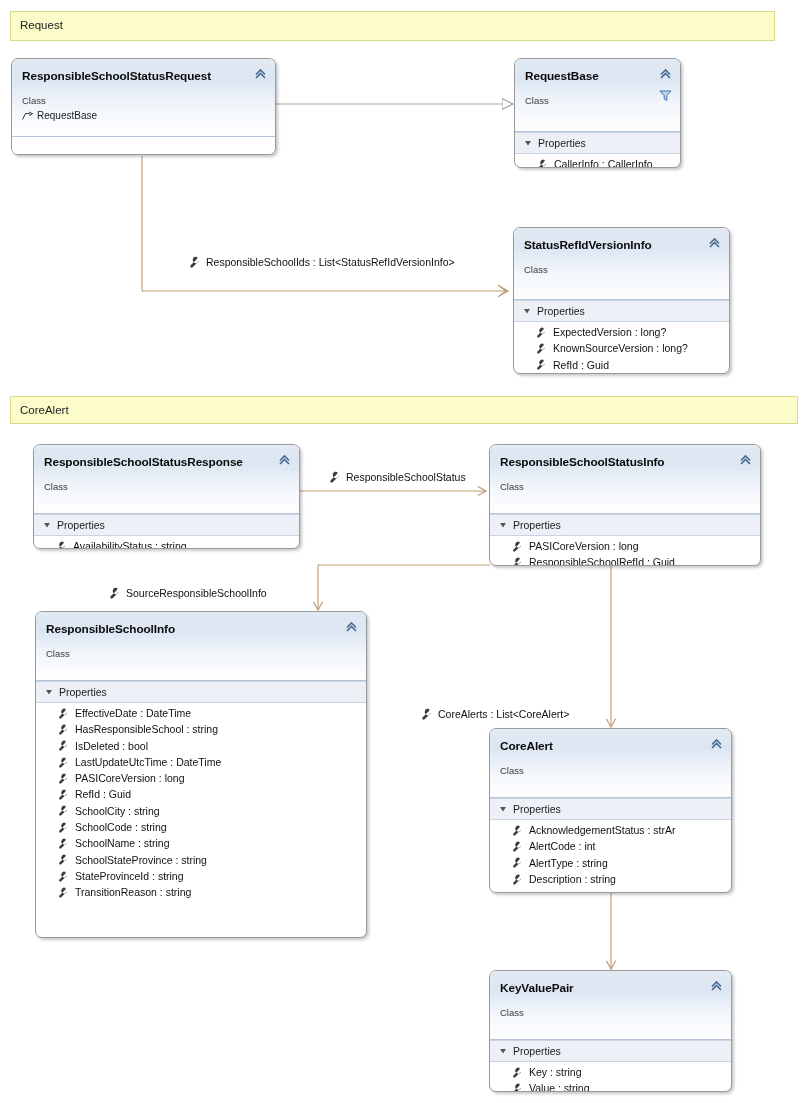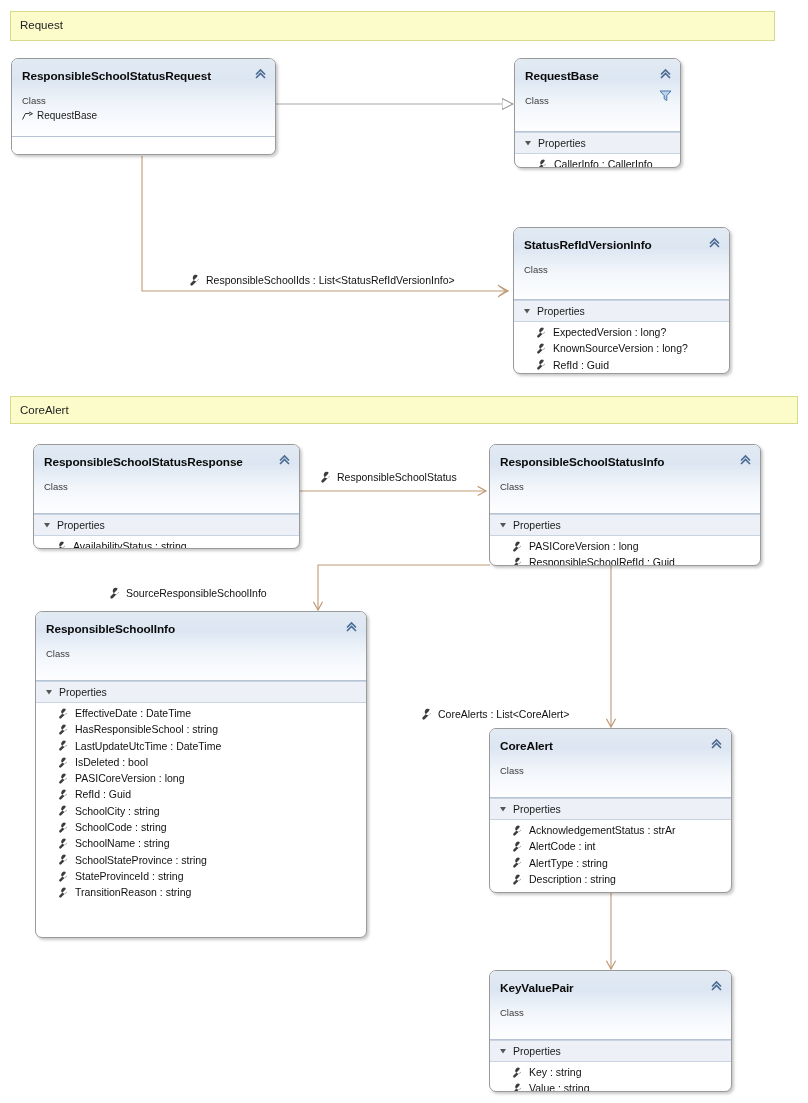--- a/index.html
+++ b/index.html
@@ -304,27 +304,27 @@
       <div class="member">
           <svg width="11" height="11" viewBox="0 0 12 12">
             <path d="M9.6,1.2 a3.2,3.2 0 1 0 1.4,3.6 L7.9,7.9 L4.6,11.2 a1.3,1.3 0 0 1-1.9,-1.9 L6,6 L9,3 Z" fill="#3C3C3C"></path>
           </svg>
           <span>HasResponsibleSchool : string</span>
         </div>
       <div class="member">
           <svg width="11" height="11" viewBox="0 0 12 12">
             <path d="M9.6,1.2 a3.2,3.2 0 1 0 1.4,3.6 L7.9,7.9 L4.6,11.2 a1.3,1.3 0 0 1-1.9,-1.9 L6,6 L9,3 Z" fill="#3C3C3C"></path>
           </svg>
+          <span>IsDeleted : bool</span>
+        </div>
+      <div class="member">
+          <svg width="11" height="11" viewBox="0 0 12 12">
+            <path d="M9.6,1.2 a3.2,3.2 0 1 0 1.4,3.6 L7.9,7.9 L4.6,11.2 a1.3,1.3 0 0 1-1.9,-1.9 L6,6 L9,3 Z" fill="#3C3C3C"></path>
+          </svg>
           <span>LastUpdateUtcTime : DateTime</span>
-        </div>
-      <div class="member">
-          <svg width="11" height="11" viewBox="0 0 12 12">
-            <path d="M9.6,1.2 a3.2,3.2 0 1 0 1.4,3.6 L7.9,7.9 L4.6,11.2 a1.3,1.3 0 0 1-1.9,-1.9 L6,6 L9,3 Z" fill="#3C3C3C"></path>
-          </svg>
-          <span>IsDeleted : bool</span>
         </div>
       <div class="member">
           <svg width="11" height="11" viewBox="0 0 12 12">
             <path d="M9.6,1.2 a3.2,3.2 0 1 0 1.4,3.6 L7.9,7.9 L4.6,11.2 a1.3,1.3 0 0 1-1.9,-1.9 L6,6 L9,3 Z" fill="#3C3C3C"></path>
           </svg>
           <span>PASICoreVersion : long</span>
         </div>
       <div class="member">
           <svg width="11" height="11" viewBox="0 0 12 12">
             <path d="M9.6,1.2 a3.2,3.2 0 1 0 1.4,3.6 L7.9,7.9 L4.6,11.2 a1.3,1.3 0 0 1-1.9,-1.9 L6,6 L9,3 Z" fill="#3C3C3C"></path>
@@ -437,28 +437,28 @@
         </div>
       <div class="member">
           <svg width="11" height="11" viewBox="0 0 12 12">
             <path d="M9.6,1.2 a3.2,3.2 0 1 0 1.4,3.6 L7.9,7.9 L4.6,11.2 a1.3,1.3 0 0 1-1.9,-1.9 L6,6 L9,3 Z" fill="#3C3C3C"></path>
           </svg>
           <span>Value : string</span>
         </div>
     </div>
   </div>
 
-  <div class="edge-label" style="left:188px;top:274px;">
+  <div class="edge-label" style="left:188px;top:256px;">
     <svg width="12" height="12" viewBox="0 0 12 12">
         <path d="M9.6,1.2 a3.2,3.2 0 1 0 1.4,3.6 L7.9,7.9 L4.6,11.2 a1.3,1.3 0 0 1-1.9,-1.9 L6,6 L9,3 Z" fill="#3C3C3C"></path>
       </svg>
     <span>ResponsibleSchoolIds : List&lt;StatusRefIdVersionInfo&gt;</span>
   </div>
 
-  <div class="edge-label" style="left:319px;top:471px;">
+  <div class="edge-label" style="left:328px;top:471px;">
     <svg width="12" height="12" viewBox="0 0 12 12">
         <path d="M9.6,1.2 a3.2,3.2 0 1 0 1.4,3.6 L7.9,7.9 L4.6,11.2 a1.3,1.3 0 0 1-1.9,-1.9 L6,6 L9,3 Z" fill="#3C3C3C"></path>
       </svg>
     <span>ResponsibleSchoolStatus</span>
   </div>
 
   <div class="edge-label" style="left:108px;top:587px;">
     <svg width="12" height="12" viewBox="0 0 12 12">
         <path d="M9.6,1.2 a3.2,3.2 0 1 0 1.4,3.6 L7.9,7.9 L4.6,11.2 a1.3,1.3 0 0 1-1.9,-1.9 L6,6 L9,3 Z" fill="#3C3C3C"></path>
       </svg>

